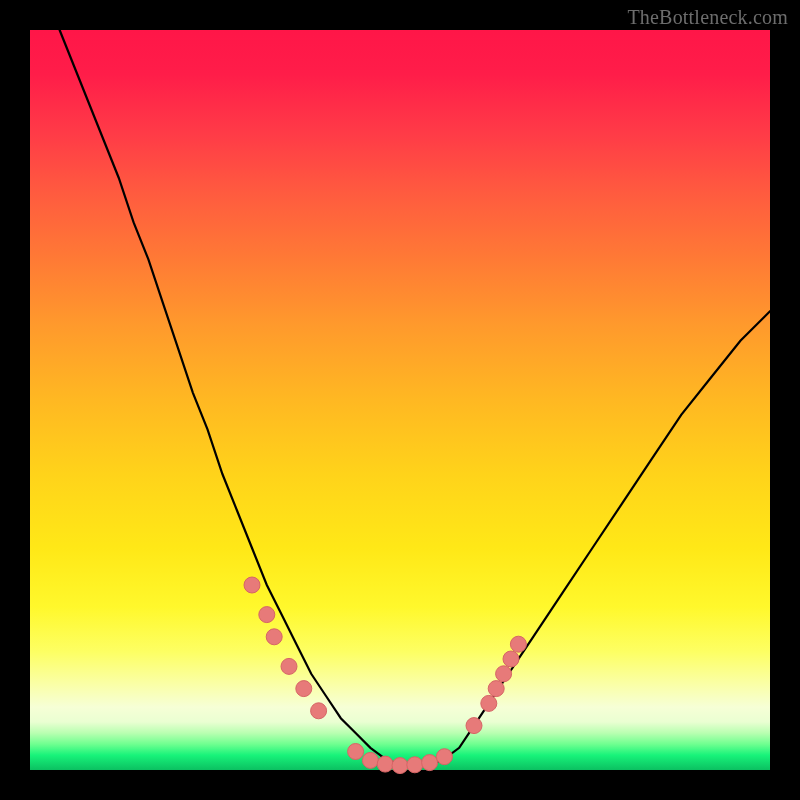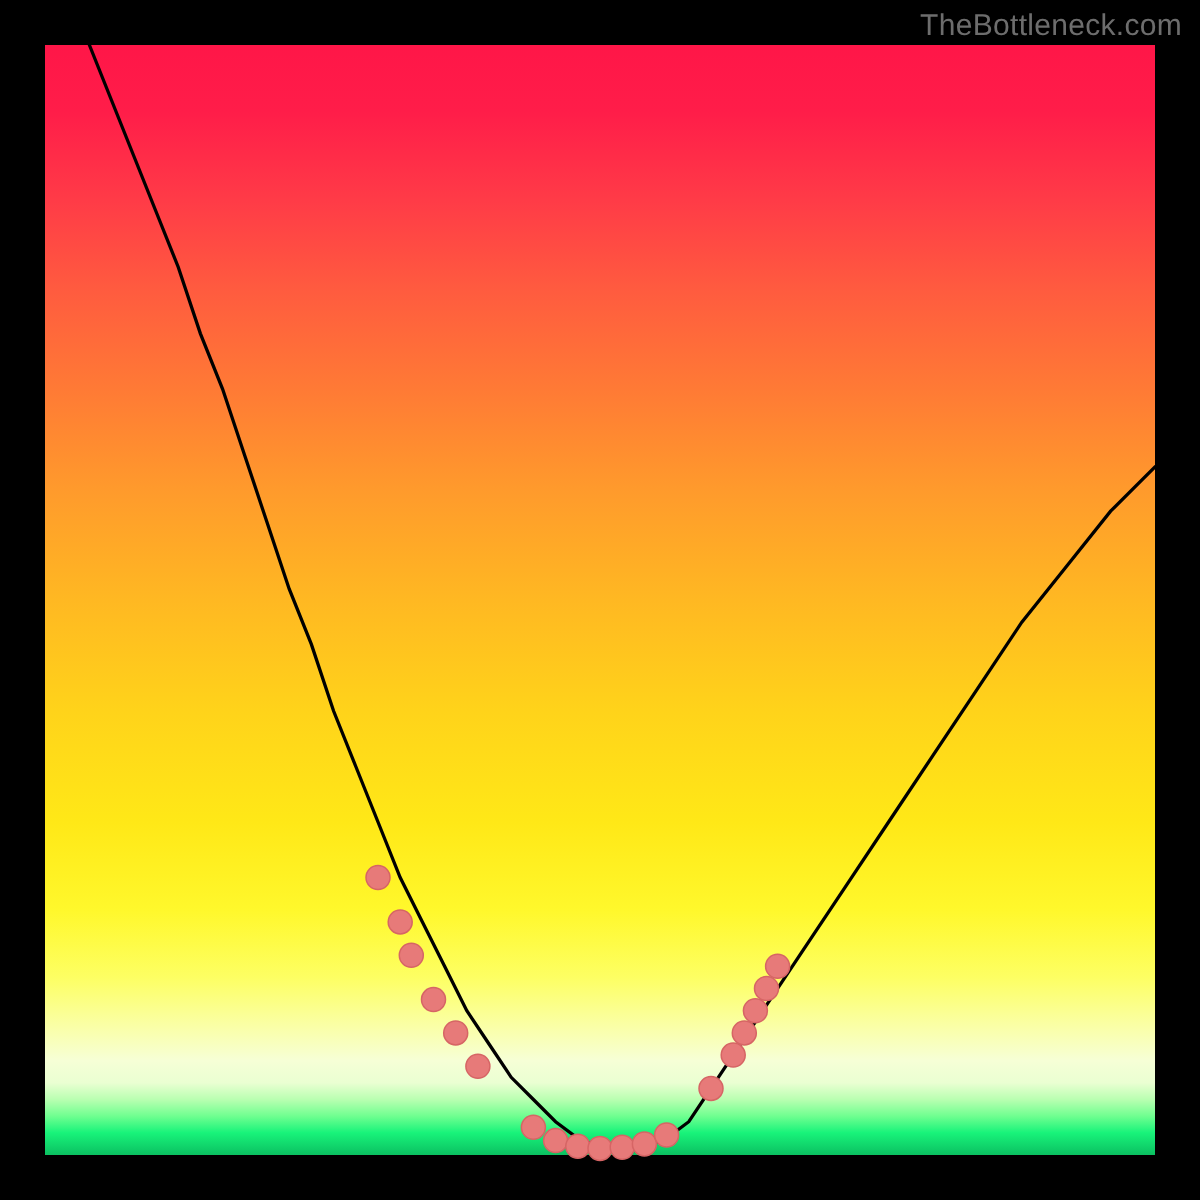--- a/index.html
+++ b/index.html
@@ -11,20 +11,21 @@
     overflow: hidden;
     font-family: Arial, Helvetica, sans-serif;
   }
   .frame {
     position: absolute;
     left: 0;
     top: 0;
     width: 800px;
     height: 800px;
     background: #000;
+    font-family: Liberation Serif, serif;
   }
   .plot-area {
     position: absolute;
     left: 30px;
     top: 30px;
     width: 740px;
     height: 740px;
     
     background:
       linear-gradient(to bottom,

